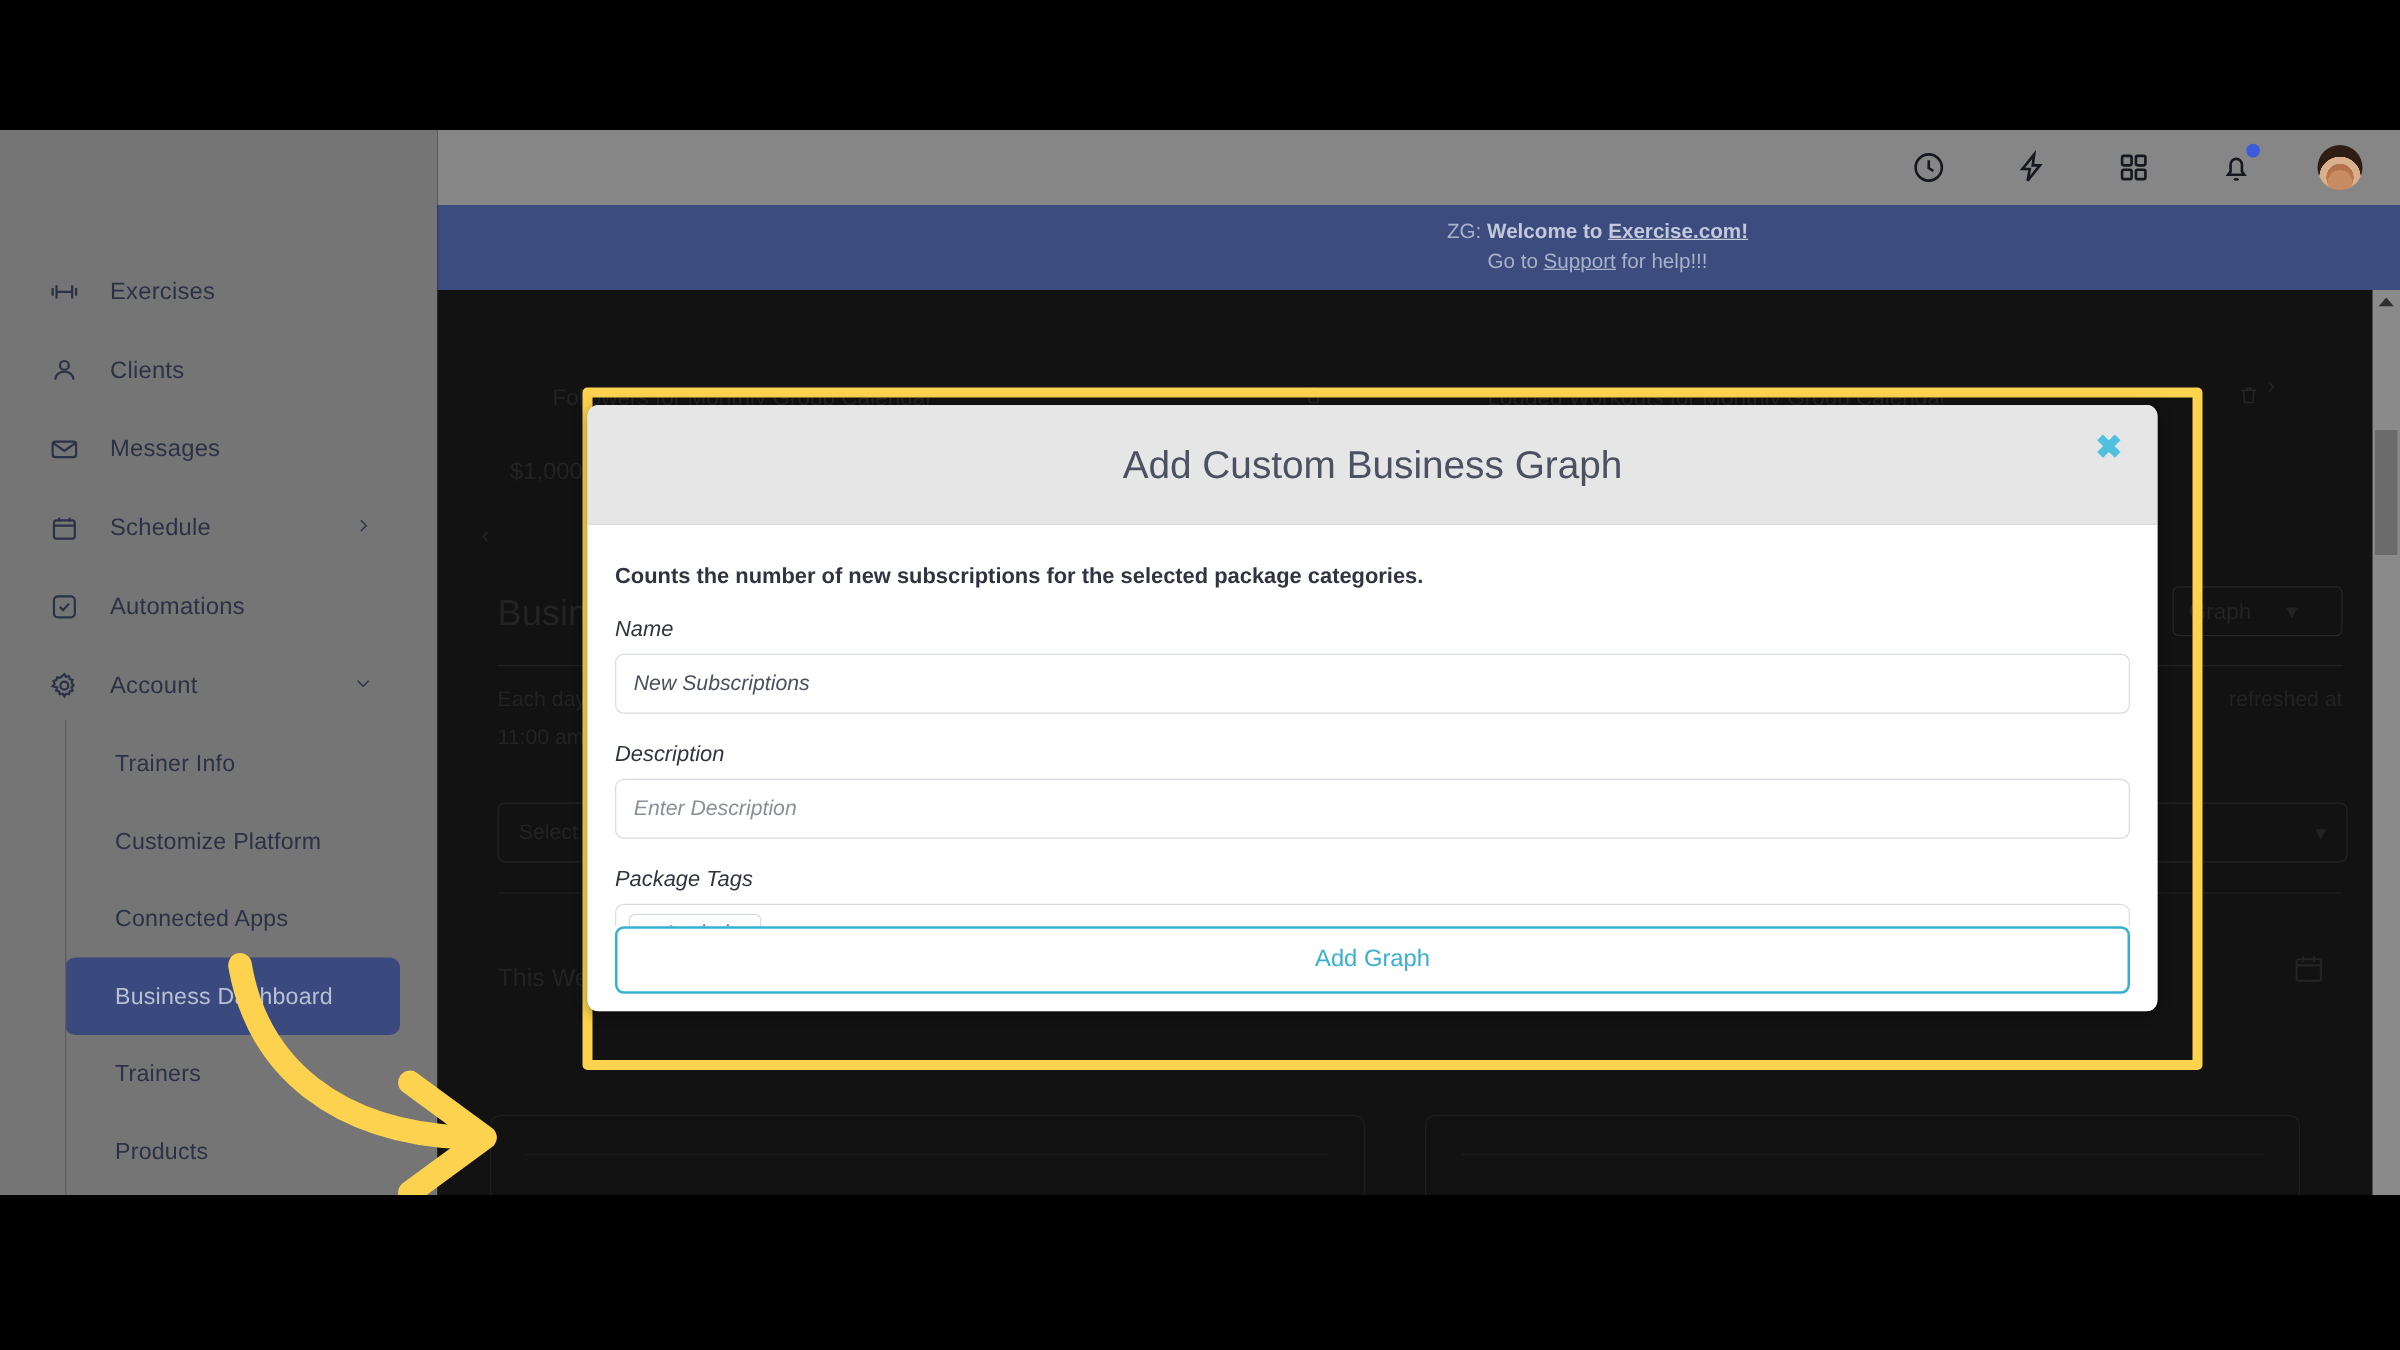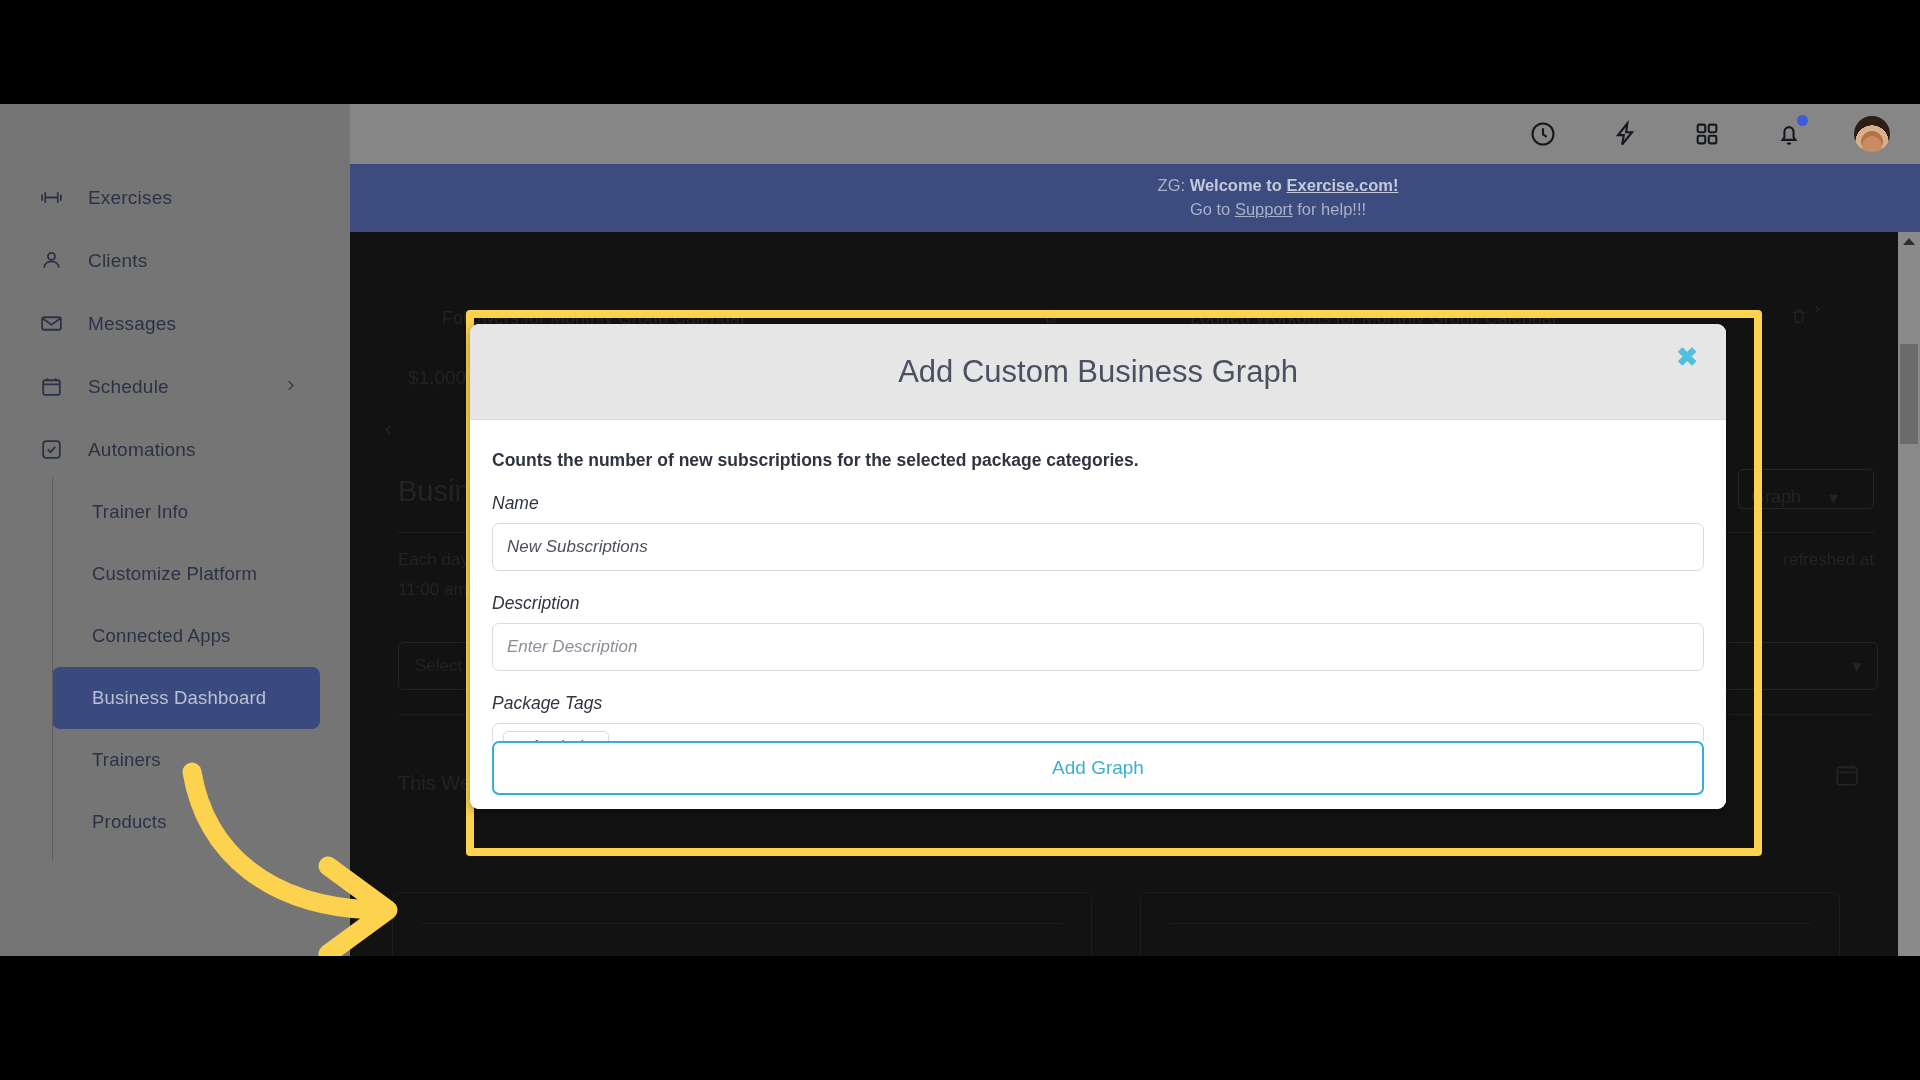--- a/index.html
+++ b/index.html
@@ -18,21 +18,21 @@
     background: #121212;
     overflow: hidden;
   }
 
   
   .sidebar {
     position: absolute; left: 0; top: 0;
     width: 350px; height: 852px;
     background: #757575;
   }
-  .nav-list { padding-top: 62px; }
+  .nav-list { padding-top: 62px; margin-top: 36px; }
   .nav-item {
     display: flex; align-items: center;
     height: 63px; padding-left: 36px;
     color: #2b3245; font-size: 19px;
     position: relative;
   }
   .nav-icon {
     width: 30px; height: 30px; margin-right: 22px;
     display: flex; align-items: center; justify-content: center;
     flex: 0 0 30px;
@@ -105,21 +105,21 @@
   .row-money { position:absolute; left:58px; top:135px; font-size:19px; }
   .row-paid  { position:absolute; left:296px; top:135px; font-size:19px; }
   .row-date  { position:absolute; left:607px; top:118px; font-size:19px; }
   .row-dest  { position:absolute; left:607px; top:152px; font-size:15px; }
   .arrow-left{ position:absolute; left:35px; top:185px; font-size:20px; }
   .arrow-right{ position:absolute; right:100px; top:66px; font-size:18px; }
 
   .biz-title { position:absolute; left:48px; top:243px; font-size:29px; }
   .graph-sel { position:absolute; right:46px; top:237px; width:136px; height:40px;
                border:1px solid #262626; border-radius:5px; font-size:18px;
-               display:flex; align-items:flex-start; padding:17px 12px; gap:28px; }
+               display:flex; align-items:center; padding:17px 12px; gap:28px; }
   .sep { position:absolute; left:48px; right:46px; top:300px; height:1px; background:#202020; }
 
   .desc-l1 { position:absolute; left:48px; top:318px; font-size:17px; }
   .desc-l2 { position:absolute; left:48px; top:348px; font-size:17px; }
   .desc-r  { position:absolute; right:46px; top:318px; font-size:17px; }
 
   .sel-box { position:absolute; left:48px; top:410px; width:1480px; height:48px;
              border:1px solid #232323; border-radius:6px; display:flex; align-items:center;
              justify-content:space-between; padding:0 16px; font-size:17px; }
   .sep2 { position:absolute; left:48px; right:46px; top:482px; height:1px; background:#1e1e1e; }
@@ -263,20 +263,34 @@
         <div class="nav-item">
           <span class="nav-icon">
             <svg viewBox="0 0 24 24">
                 <rect x="4" y="4" width="16" height="16" rx="3"></rect>
                 <path d="M8.5 12l2.5 2.5 4.5-5"></path>
               </svg>
           </span>
           <span class="nav-label">Automations</span>
         </div>
 
+        <div class="nav-item">
+          <span class="nav-icon">
+            <svg viewBox="0 0 24 24">
+                <circle cx="12" cy="12" r="3"></circle>
+                <path d="M12 3.2l1.2 2 2.3-.4.6 2.2 2.2.7-.8 2.2 1.5 1.8-1.5 1.8.8 2.2-2.2.7-.6 2.2-2.3-.4-1.2 2-1.2-2-2.3.4-.6-2.2-2.2-.7.8-2.2L3 12.5l1.5-1.8-.8-2.2 2.2-.7.6-2.2 2.3.4z"></path>
+              </svg>
+          </span>
+          <span class="nav-label">Account</span>
+          <span class="nav-chevron">
+            <svg viewBox="0 0 24 24">
+                <path d="M5 9l7 7 7-7"></path>
+              </svg>
+          </span>
+        </div>
 
         <div class="subnav">
           <div class="sub-item">
             <span>Trainer Info</span>
           </div>
           <div class="sub-item">
             <span>Customize Platform</span>
           </div>
           <div class="sub-item">
             <span>Connected Apps</span>

